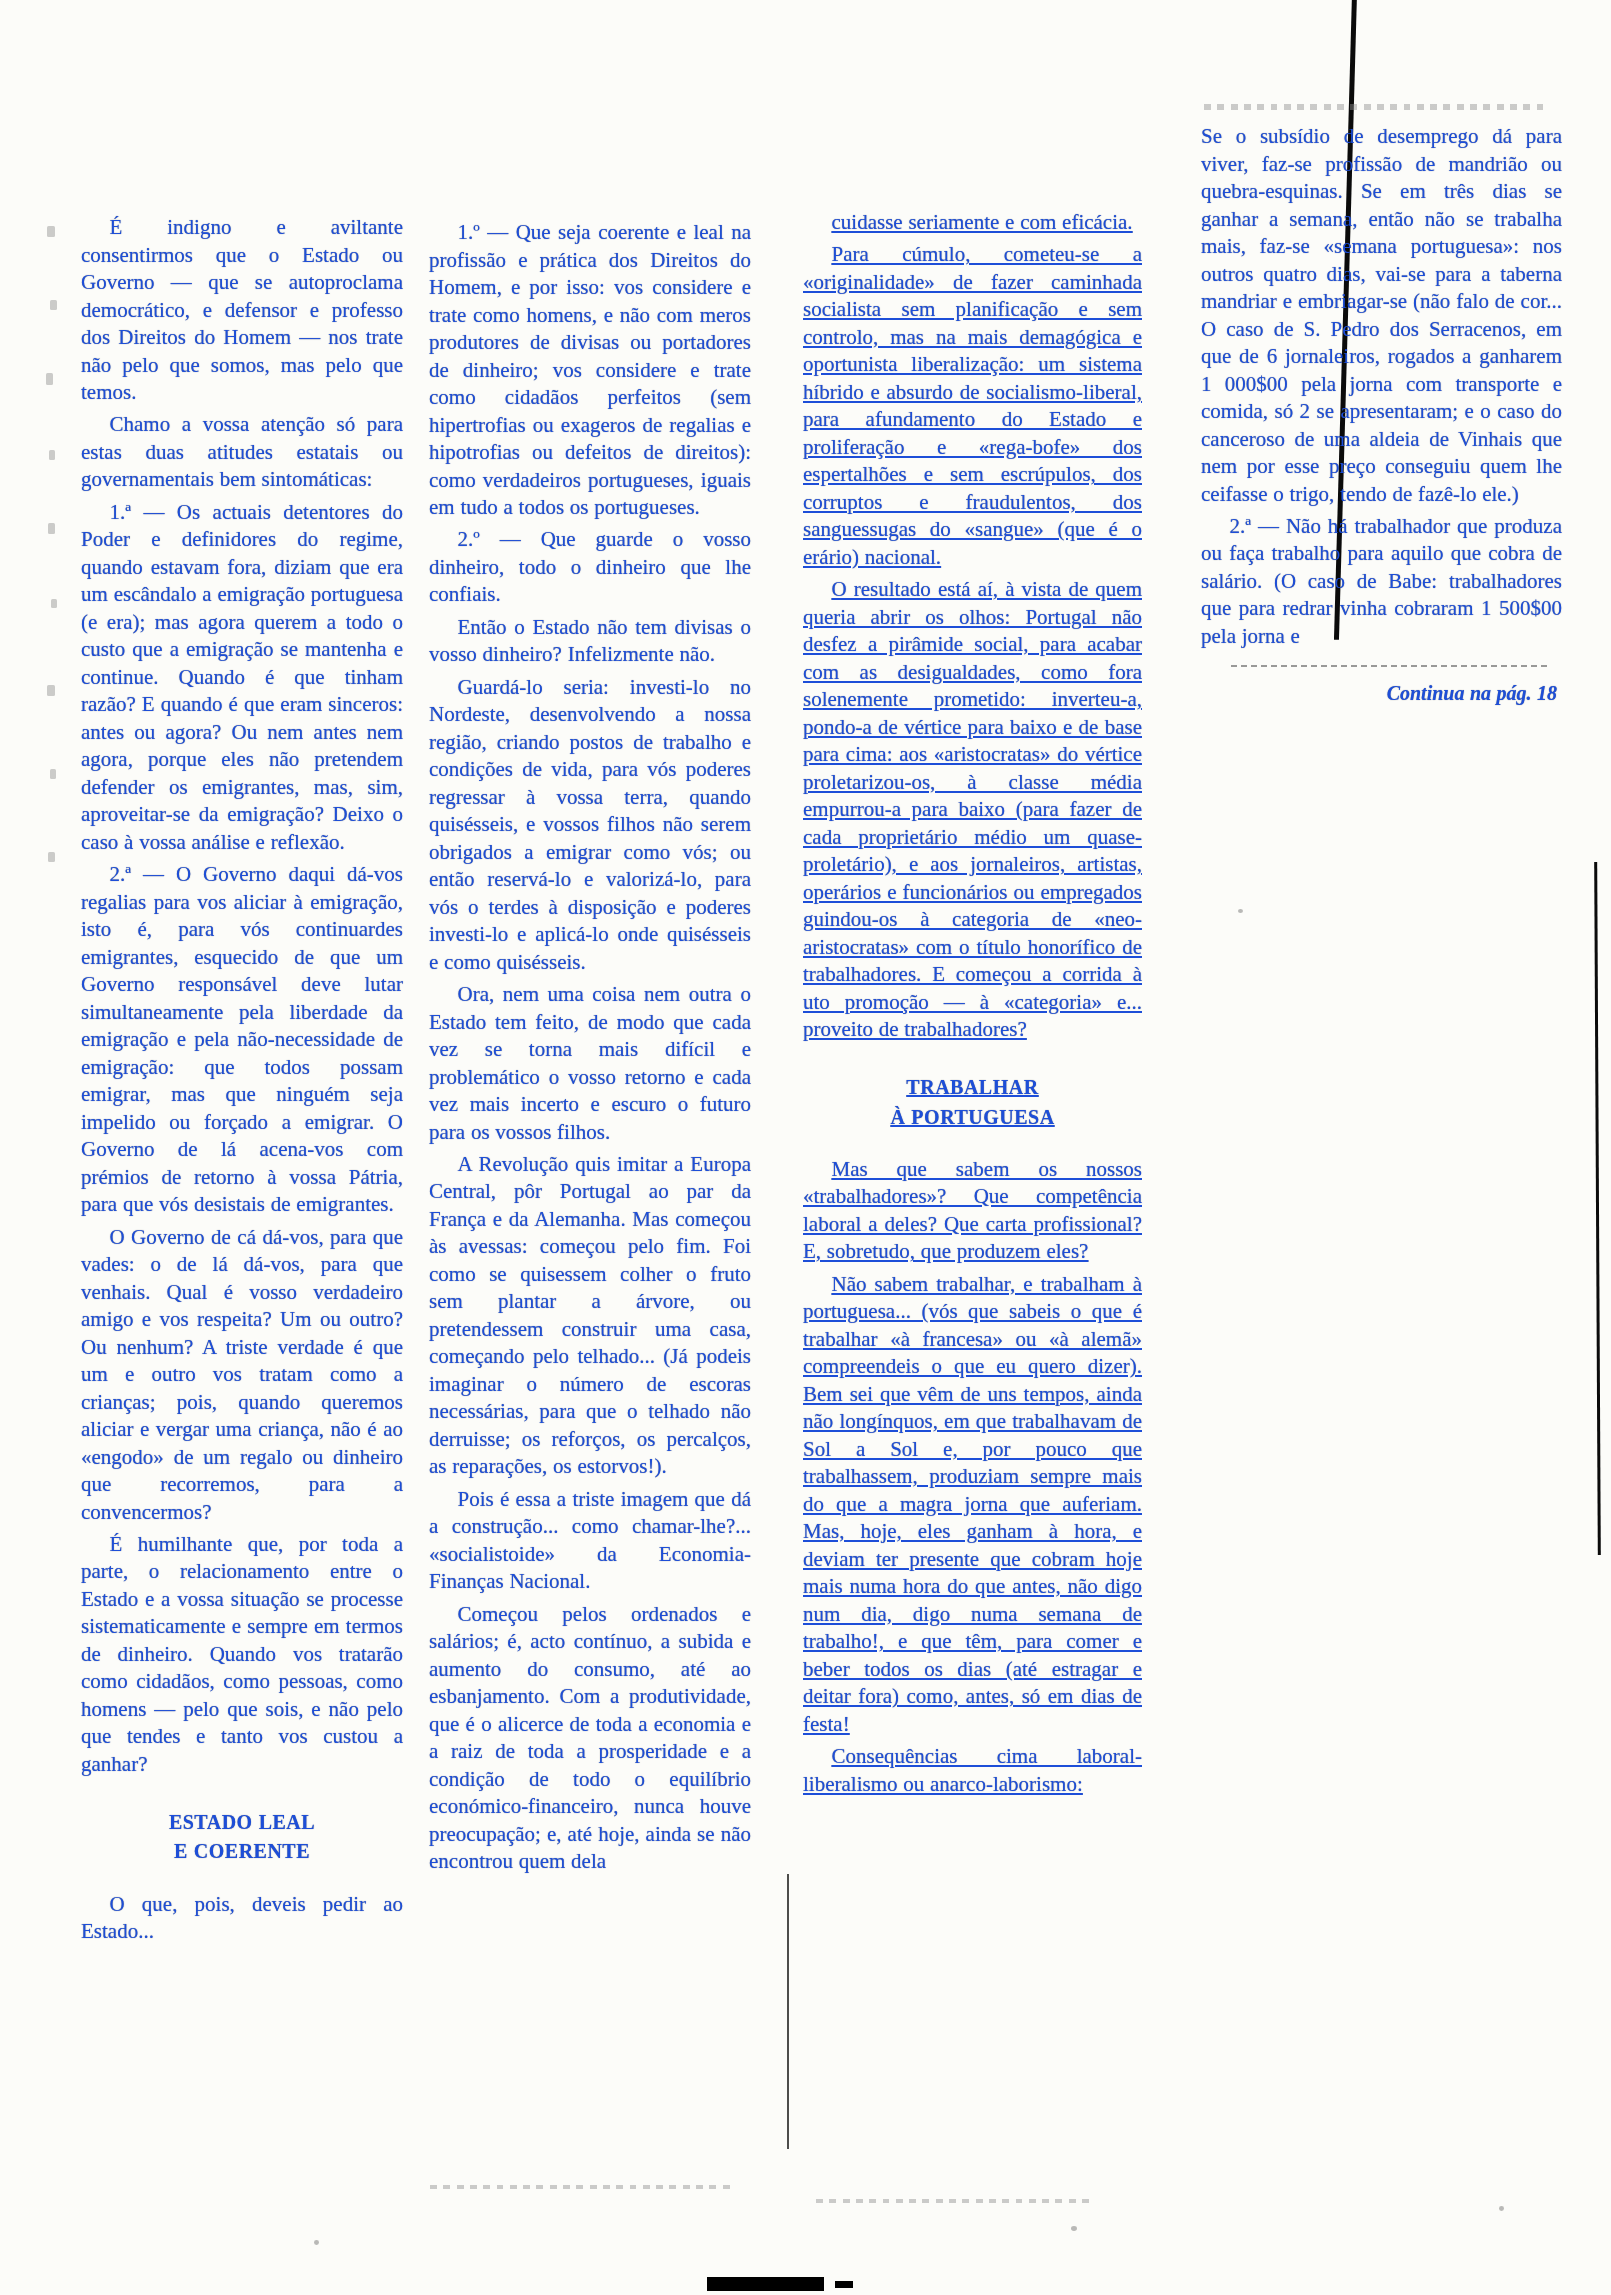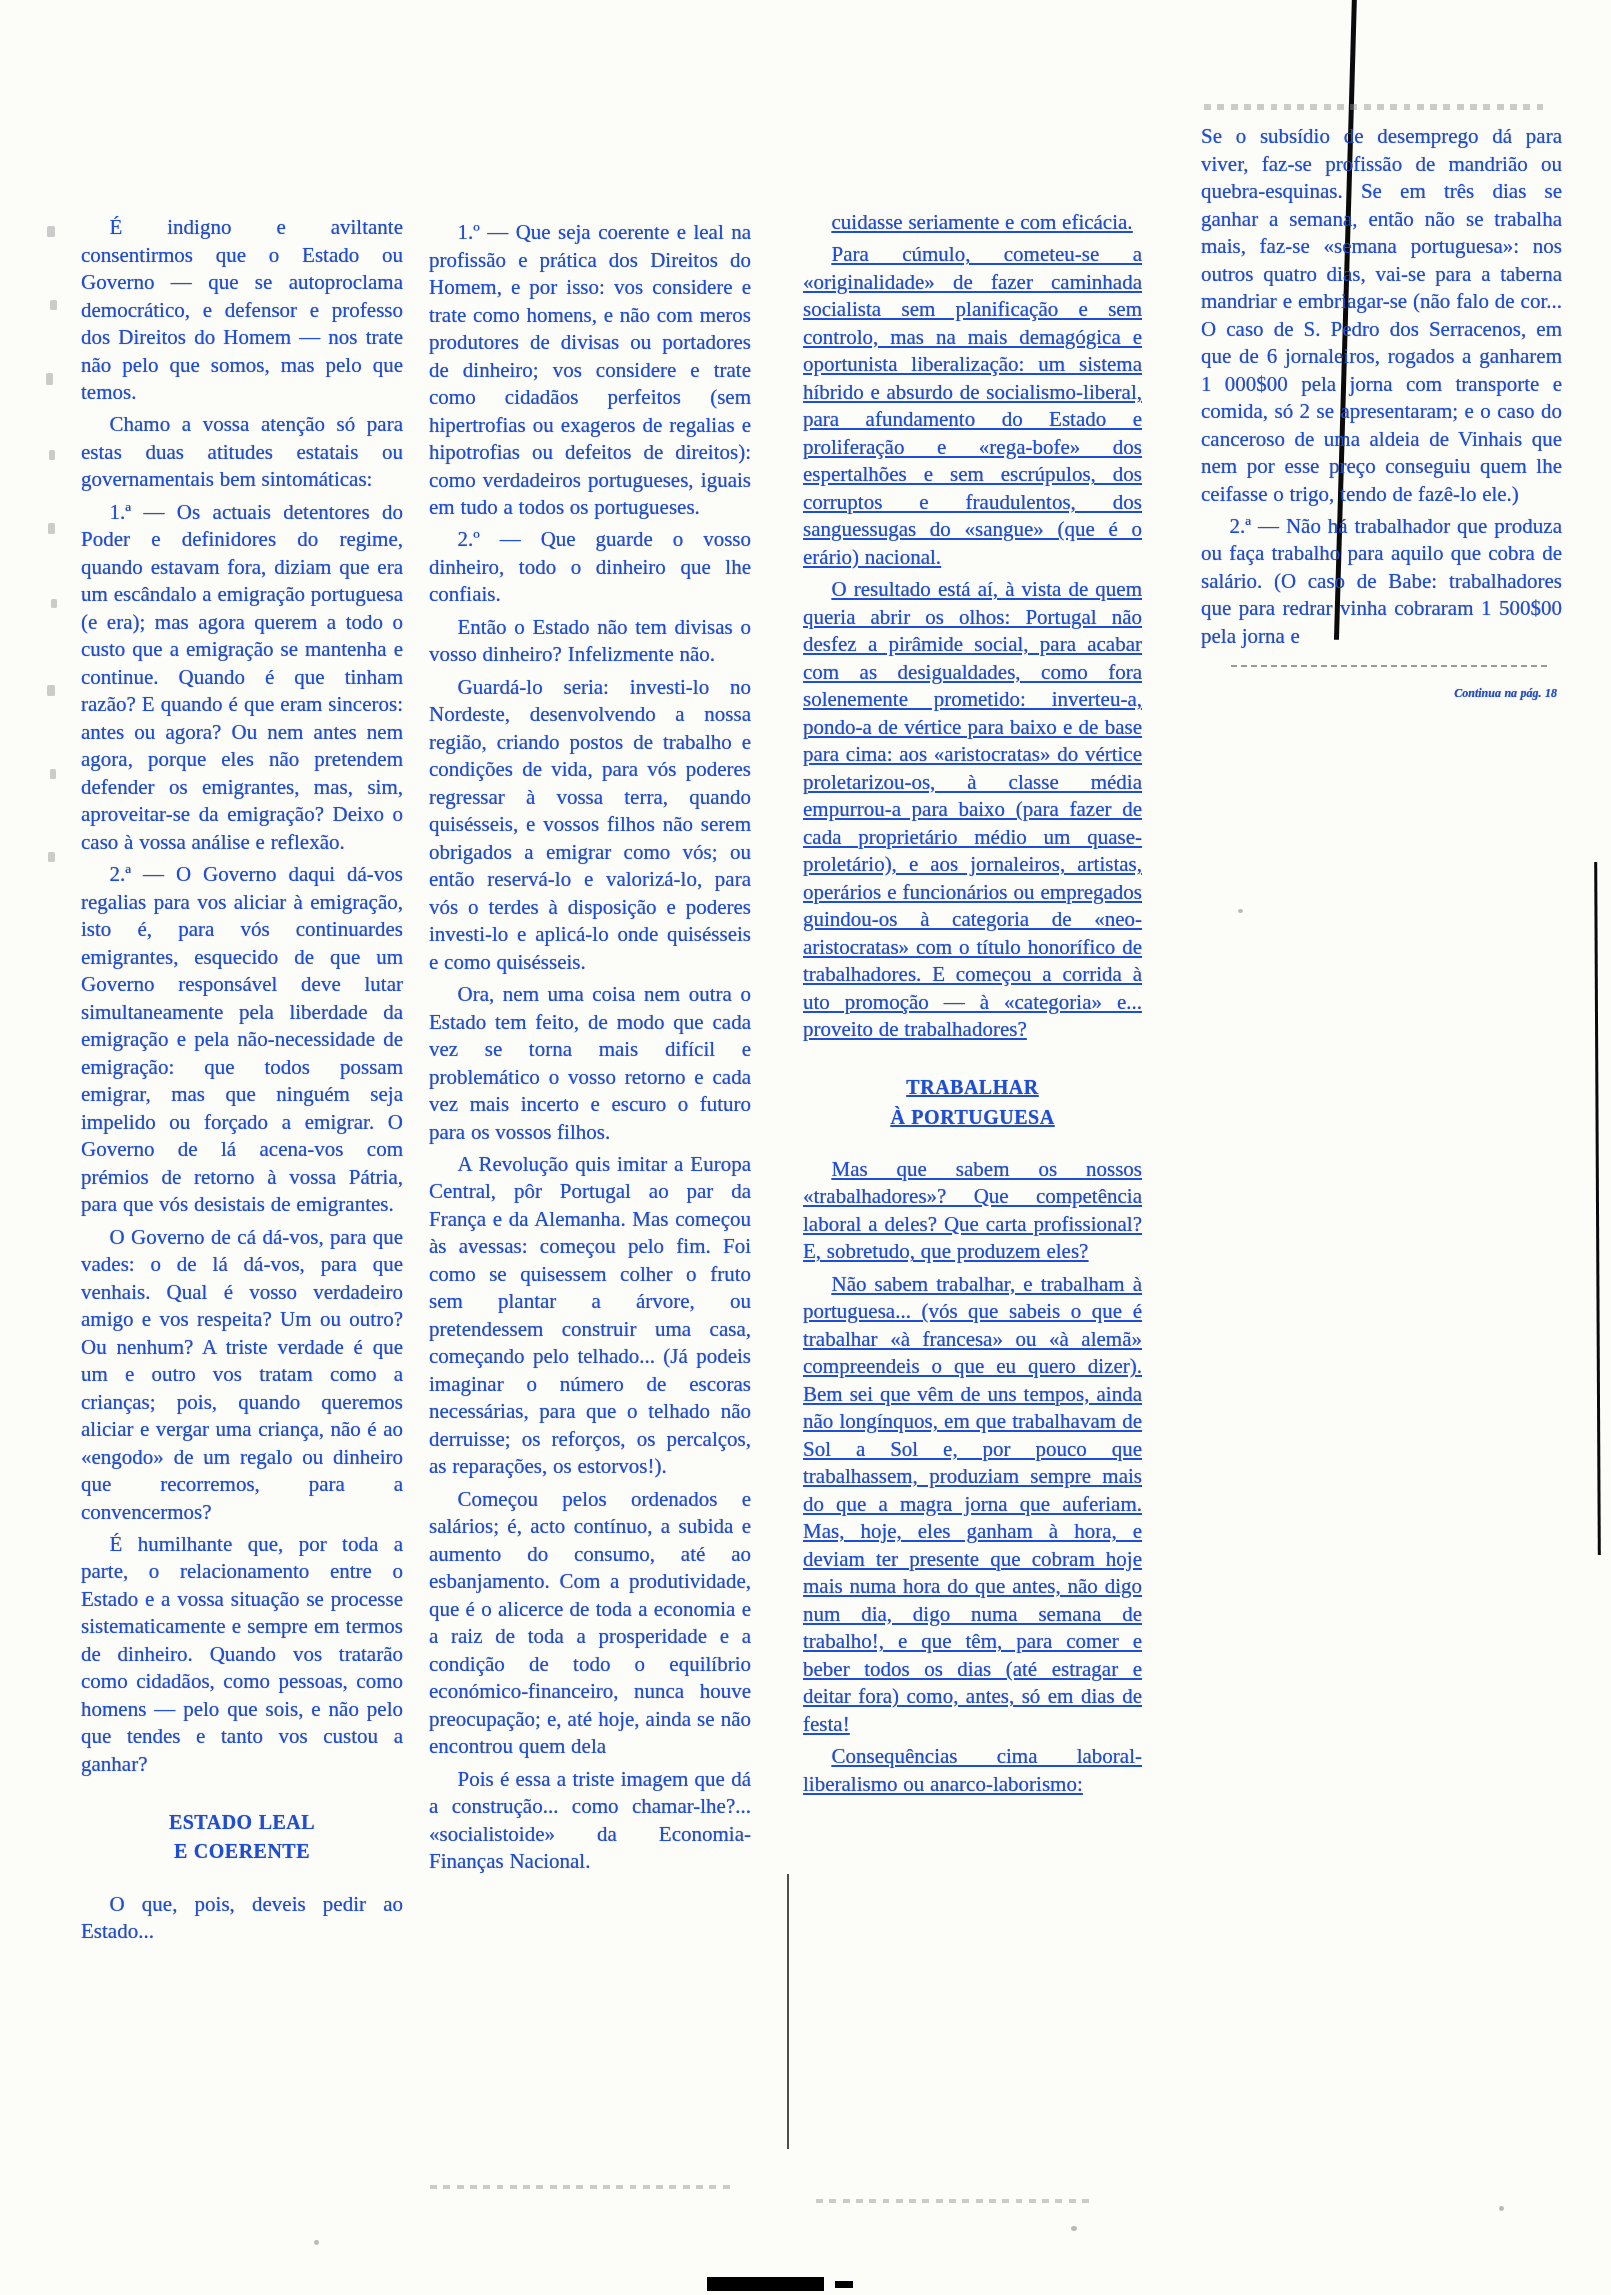--- a/index.html
+++ b/index.html
@@ -31,21 +31,21 @@
     text-align: center;
     margin: 29.5px 0 23.6px 0;
     letter-spacing: 0.5px;
   }
   .heading .hline { display: block; }
   .continua {
     margin: 12.8px 4.9px 0 0;
     text-align: right;
     font-style: italic;
     font-weight: bold;
-    font-size: 12px;
+    font-size: 20px;
     text-indent: 0;
   }
   .dotline {
     height: 0;
     border-top: 2.5px dashed #4a4a4a;
     opacity: 0.55;
     margin: 14.7px 14.7px 8.8px 29.5px;
   }
   .crease { position: absolute; background: #0b0b0b; }
   .crease-top {
@@ -113,22 +113,22 @@
     <p class="para">O que, pois, deveis pedir ao Estado...</p>
   </div>
 
   <div class="col" style="left:429px; top:219px; width:322px;" lang="pt">
     <p class="para">1.º — Que seja coerente e leal na profissão e prática dos Direitos do Homem, e por isso: vos considere e trate como homens, e não com meros produtores de divisas ou portadores de dinheiro; vos considere e trate como cidadãos perfeitos (sem hipertrofias ou exageros de regalias e hipotrofias ou defeitos de direitos): como verdadeiros portugueses, iguais em tudo a todos os portugueses.</p>
     <p class="para">2.º — Que guarde o vosso dinheiro, todo o dinheiro que lhe confiais.</p>
     <p class="para">Então o Estado não tem divisas o vosso dinheiro? Infelizmente não.</p>
     <p class="para">Guardá-lo seria: investi-lo no Nordeste, desenvolvendo a nossa região, criando postos de trabalho e condições de vida, para vós poderes regressar à vossa terra, quando quisésseis, e vossos filhos não serem obrigados a emigrar como vós; ou então reservá-lo e valorizá-lo, para vós o terdes à disposição e poderes investi-lo e aplicá-lo onde quisésseis e como quisésseis.</p>
     <p class="para">Ora, nem uma coisa nem outra o Estado tem feito, de modo que cada vez se torna mais difícil e problemático o vosso retorno e cada vez mais incerto e escuro o futuro para os vossos filhos.</p>
     <p class="para">A Revolução quis imitar a Europa Central, pôr Portugal ao par da França e da Alemanha. Mas começou às avessas: começou pelo fim. Foi como se quisessem colher o fruto sem plantar a árvore, ou pretendessem construir uma casa, começando pelo telhado... (Já podeis imaginar o número de escoras necessárias, para que o telhado não derruisse; os reforços, os percalços, as reparações, os estorvos!).</p>
+    <p class="para">Pois é essa a triste imagem que dá a construção... como chamar-lhe?... «socialistoide» da Economia-Finanças Nacional.</p>
     <p class="para">Começou pelos ordenados e salários; é, acto contínuo, a subida e aumento do consumo, até ao esbanjamento. Com a produtividade, que é o alicerce de toda a economia e a raiz de toda a prosperidade e a condição de todo o equilíbrio económico-financeiro, nunca houve preocupação; e, até hoje, ainda se não encontrou quem dela</p>
-    <p class="para">Pois é essa a triste imagem que dá a construção... como chamar-lhe?... «socialistoide» da Economia-Finanças Nacional.</p>
   </div>
 
   <div class="col" style="left:803px; top:209px; width:339px;text-decoration:underline;" lang="pt">
     <p class="para">cuidasse seriamente e com eficácia.</p>
     <p class="para">Para cúmulo, cometeu-se a «originalidade» de fazer caminhada socialista sem planificação e sem controlo, mas na mais demagógica e oportunista liberalização: um sistema híbrido e absurdo de socialismo-liberal, para afundamento do Estado e proliferação e «rega-bofe» dos espertalhões e sem escrúpulos, dos corruptos e fraudulentos, dos sanguessugas do «sangue» (que é o erário) nacional.</p>
     <p class="para">O resultado está aí, à vista de quem queria abrir os olhos: Portugal não desfez a pirâmide social, para acabar com as desigualdades, como fora solenemente prometido: inverteu-a, pondo-a de vértice para baixo e de base para cima: aos «aristocratas» do vértice proletarizou-os, à classe média empurrou-a para baixo (para fazer de cada proprietário médio um quase-proletário), e aos jornaleiros, artistas, operários e funcionários ou empregados guindou-os à categoria de «neo-aristocratas» com o título honorífico de trabalhadores. E começou a corrida à uto promoção — à «categoria» e... proveito de trabalhadores?</p>
     <div class="heading">
       <span class="hline">TRABALHAR</span>
       <span class="hline">À PORTUGUESA</span>
     </div>

